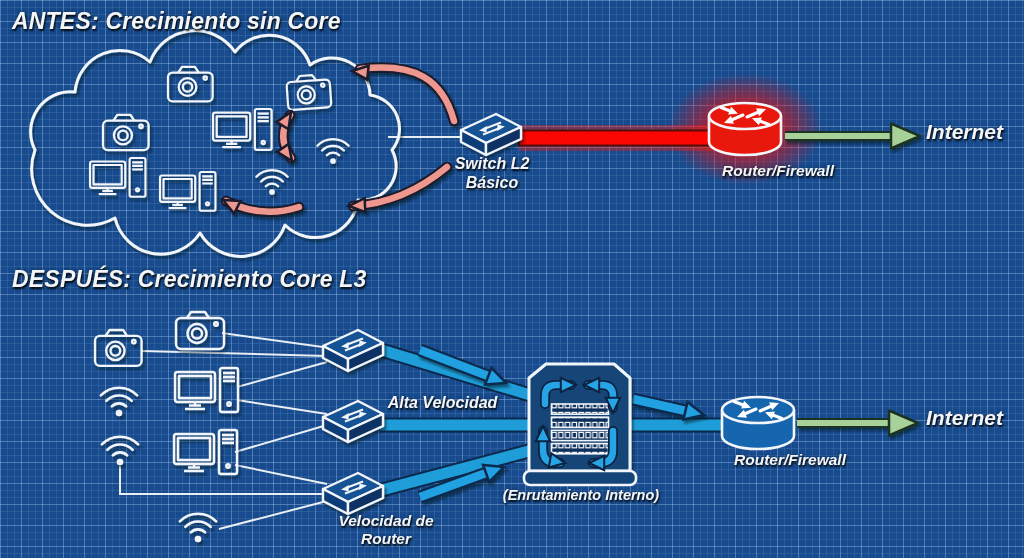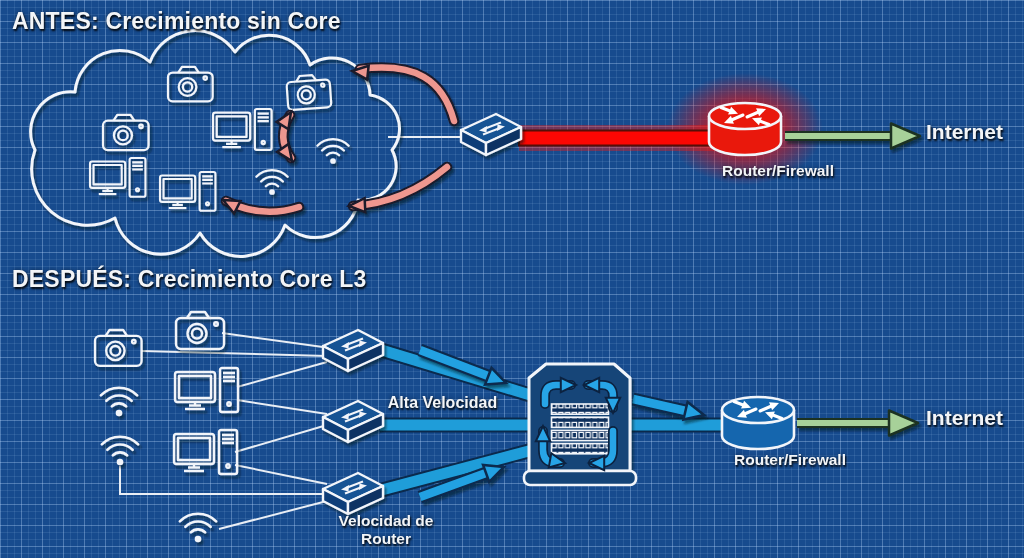--- a/index.html
+++ b/index.html
@@ -6,20 +6,21 @@
   .stage{
     position:relative;width:1024px;height:558px;overflow:hidden;
     font-family:"Liberation Sans",sans-serif;
     background-color:#174b8e;
     background-image:
       linear-gradient(rgba(190,220,255,.26) 1px, transparent 1px),
       linear-gradient(90deg, rgba(190,220,255,.26) 1px, transparent 1px),
       linear-gradient(rgba(190,220,255,.11) 1px, transparent 1px),
       linear-gradient(90deg, rgba(190,220,255,.11) 1px, transparent 1px);
     background-size:21px 21px,21px 21px,7px 7px,7px 7px;
+    font-style:italic;
   }
   svg.canvas{position:absolute;left:0;top:0;}
   .lbl{
     position:absolute;color:#f3f5f7;font-weight:bold;line-height:1.18;
     text-shadow:1px 2px 2px rgba(0,0,0,.85), 0 0 4px rgba(0,0,0,.45);
     white-space:nowrap;
   }
   .title{font-size:23px;letter-spacing:.2px;}
   .center{text-align:center;white-space:normal;}
   .s16{font-size:16px;}
@@ -242,34 +243,39 @@
     <g filter="url(#ds)">
       <path d="M797,423 L891,423" stroke="#1c3320" stroke-width="10" fill="none"></path>
       <path d="M797,423 L891,423" stroke="#a7d199" stroke-width="6.2" fill="none"></path>
       <path d="M889,410.5 L889,435.5 L918,423 Z" fill="#a7d199" stroke="#1c3320" stroke-width="2.5" stroke-linejoin="round"></path>
     </g>
   </g>
 </svg>
 
 <div class="lbl title" style="left:12px;top:8px;">ANTES: Crecimiento sin Core</div>
 
+<div class="lbl s16 center" style="left:432px;top:155px;width:120px;">
+  <div>Switch L2</div>
+  <div>Básico</div>
+</div>
 
 <div class="lbl s15 center" style="left:686px;top:162px;width:120px;">Router/Firewall</div>
 
 <div class="lbl s21" style="left:926px;top:120px;">Internet</div>
 
 <div class="lbl title" style="left:12px;top:266px;">DESPUÉS: Crecimiento Core L3</div>
 
 <div class="lbl s16 center" style="left:380px;top:394px;width:125px;">Alta Velocidad</div>
 
 <div class="lbl s15 center" style="left:295px;top:512px;width:118px;">
   <div>Velocidad de</div>
   <div>Router</div>
 </div>
 
 <div class="lbl center" style="left:490px;top:487px;width:182px;">
+  <div class="core2">(Enrutamiento Interno)</div>
 </div>
 
 <div class="lbl s15 center" style="left:697px;top:451px;width:122px;">Router/Firewall</div>
 
 <div class="lbl s21" style="left:926px;top:406px;">Internet</div>
 
 </div>
 
 </body></html>

